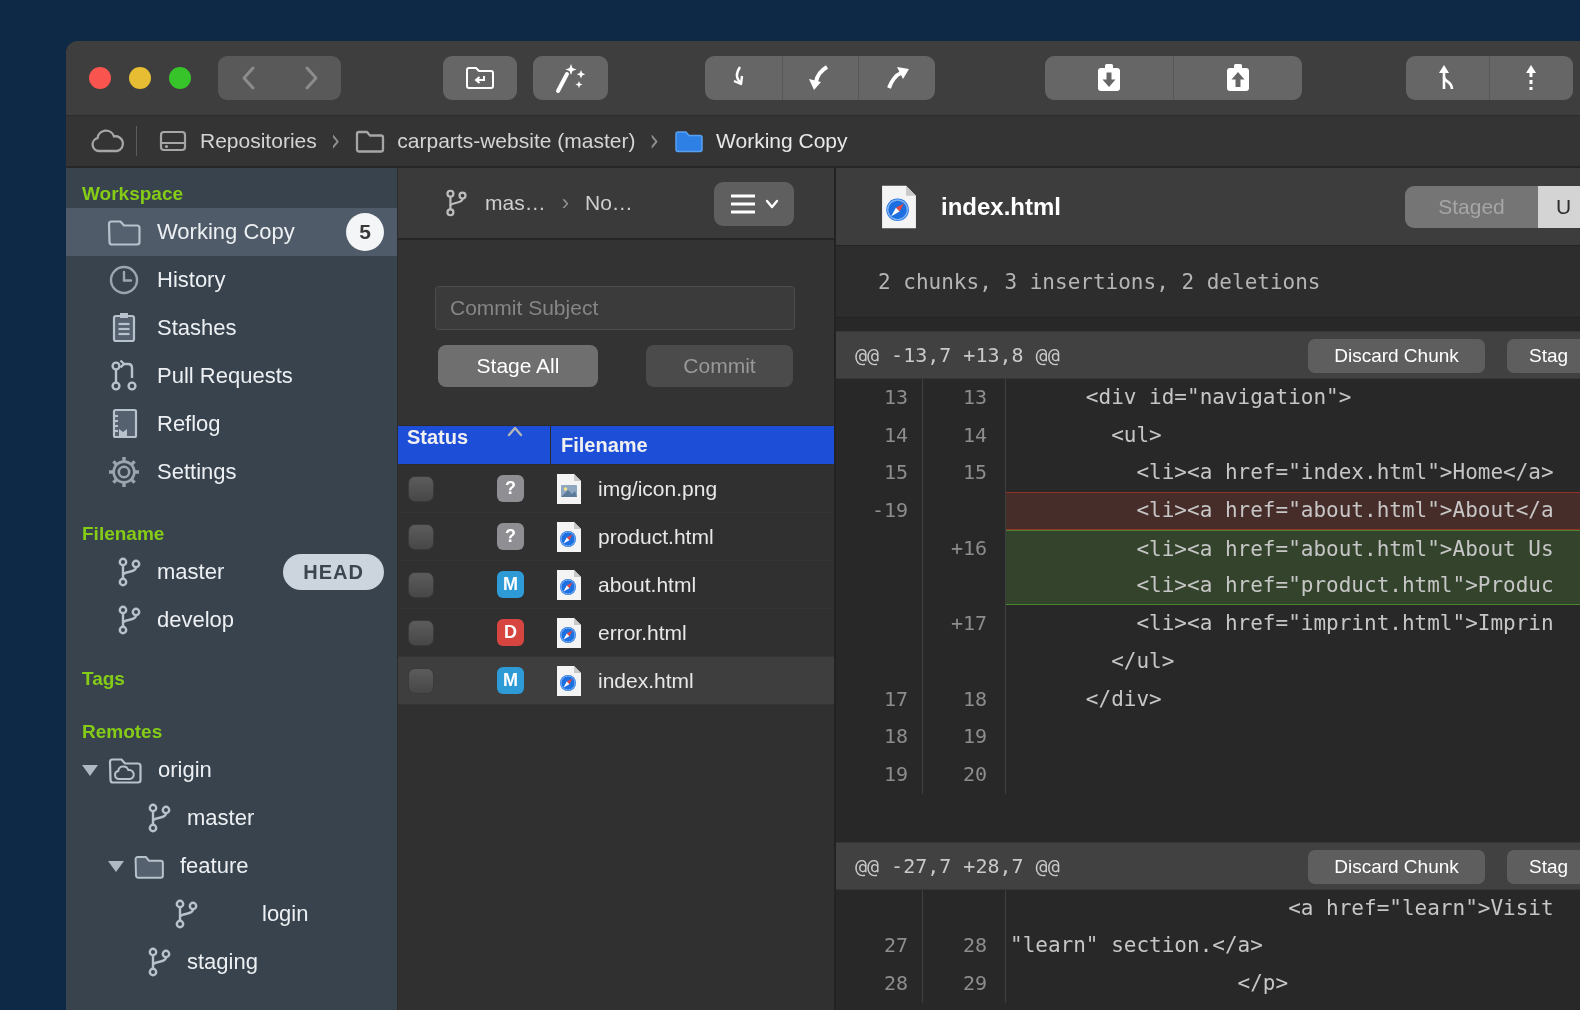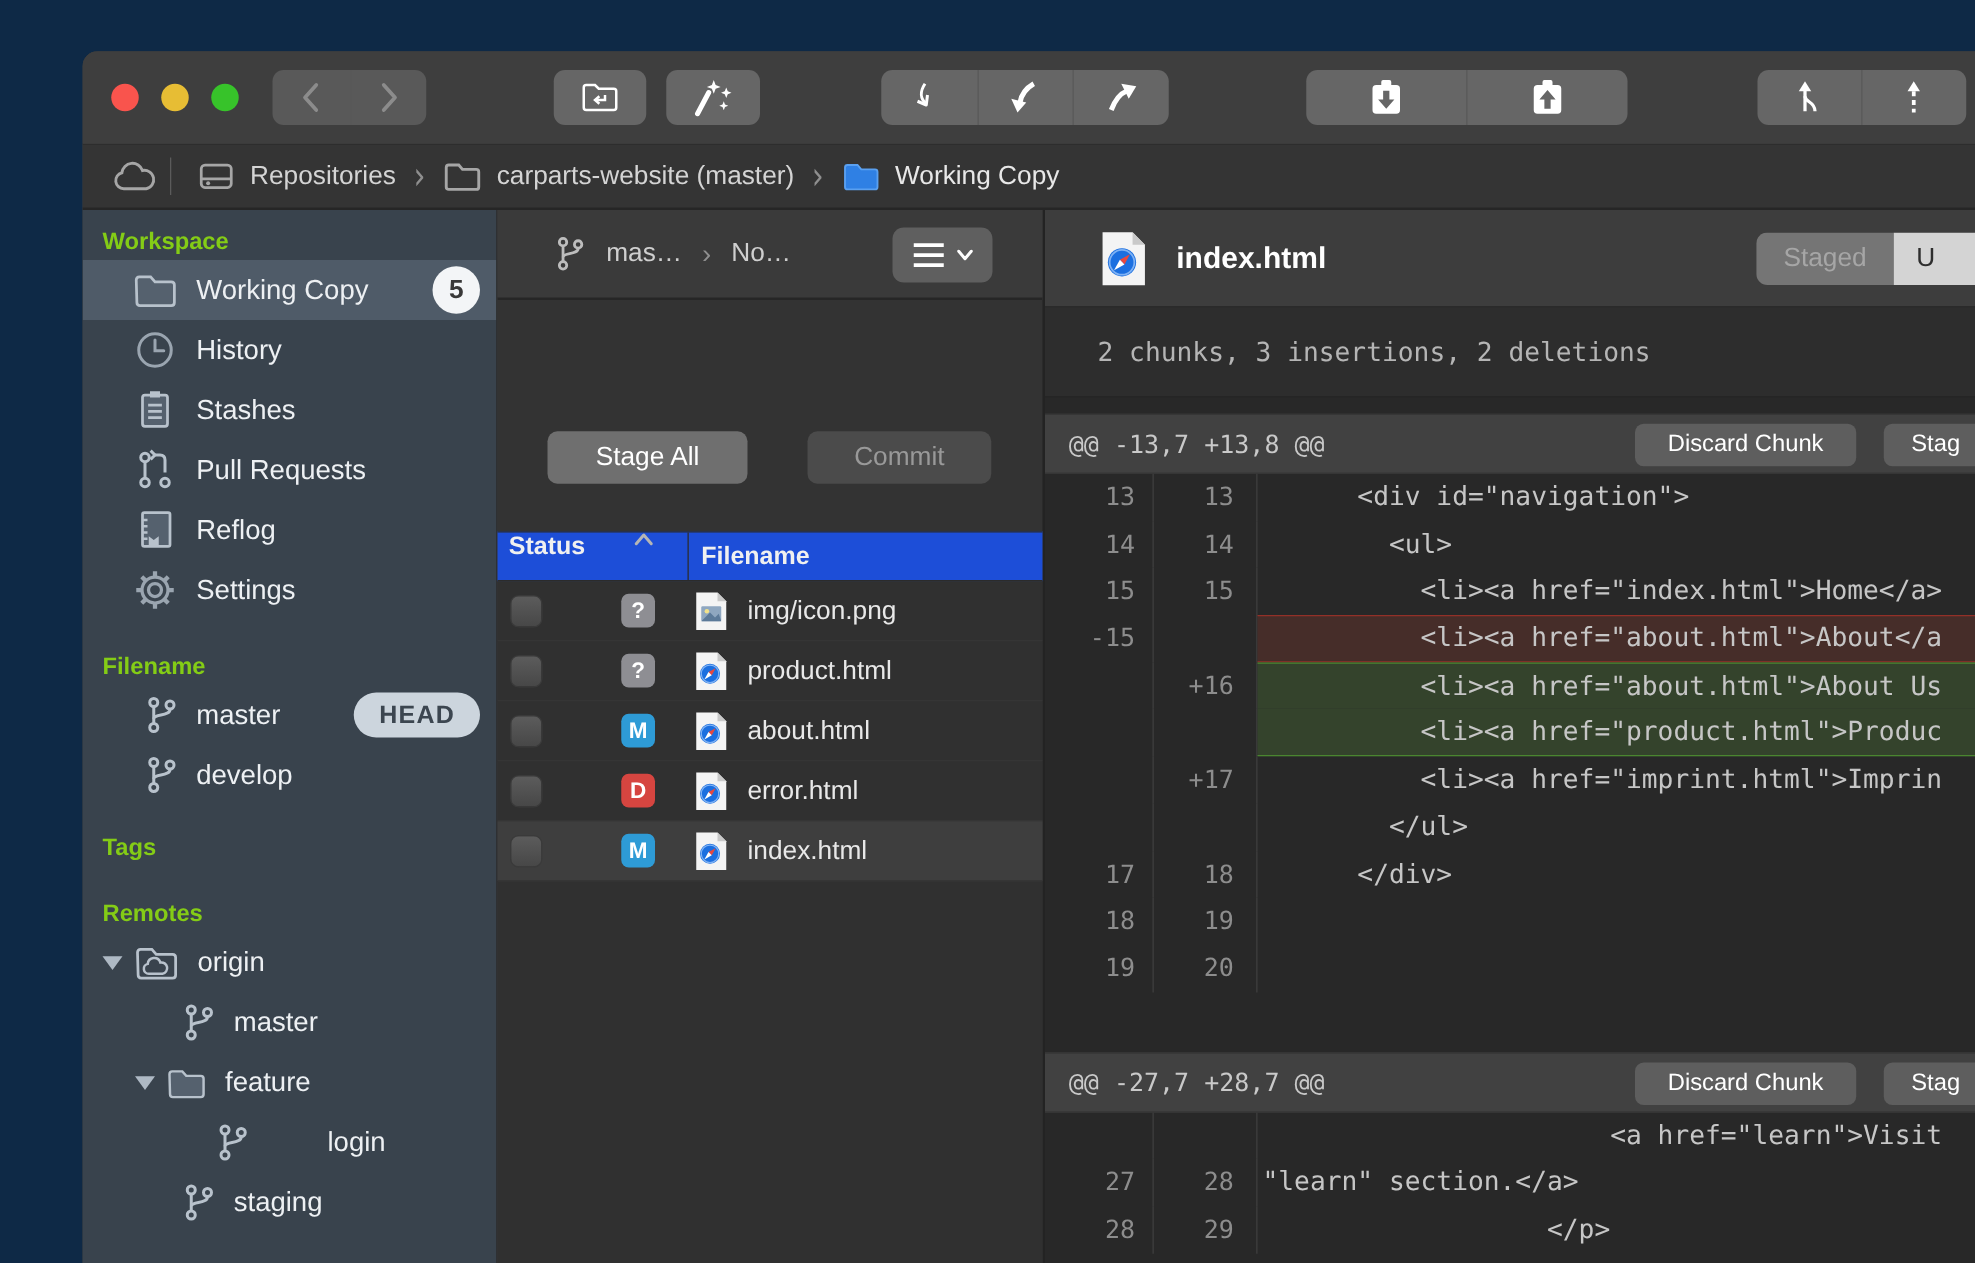--- a/index.html
+++ b/index.html
@@ -88,21 +88,21 @@
   .ficon { margin-left:31px; flex:0 0 auto; display:flex; }
   .fname { margin-left:15px; color:#E8E8E8; font-size:21px; }
 
   
   .rightpane { flex:1; background:#282828; display:flex; flex-direction:column; overflow:hidden; position:relative; min-width:0; }
   .rp-header { height:78px; background:#3D3D3D; border-bottom:1px solid #242424; position:relative;
                display:flex; align-items:center; flex:0 0 auto; }
   .rp-file { margin-left:43px; display:flex; }
   .rp-title { margin-left:22px; color:#FFFFFF; font-size:24px; font-weight:bold; }
   .seg { position:absolute; left:569px; top:18px; height:42px; display:flex; border-radius:9px; overflow:hidden; }
-  .seg-staged { width:110px; background:#757575; color:#A6A6A6; font-size:21px; display:flex; align-items:center; justify-content:center; }
+  .seg-staged { width:133px; background:#757575; color:#A6A6A6; font-size:21px; display:flex; align-items:center; justify-content:center; }
   .seg-unstaged { width:140px; background:#D4D4D4; color:#2E2E2E; font-size:21px; display:flex; align-items:center; padding-left:18px; }
   .info-bar { height:72px; background:#2D2D2D; border-bottom:1px solid #232323; display:flex; align-items:center; flex:0 0 auto; }
   .info-text { margin-left:42px; font-family:"DejaVu Sans Mono",monospace; font-size:21px; color:#B5B5B5; }
   .spacer12 { height:13px; flex:0 0 auto; }
   .spacer48 { height:48px; flex:0 0 auto; }
   .hunk-header { height:48px; background:#414141; position:relative; display:flex; align-items:center; flex:0 0 auto;
                  border-top:1px solid #363636; border-bottom:1px solid #363636; }
   .hunk-range { margin-left:19px; font-family:"DejaVu Sans Mono",monospace; font-size:20px; color:#C9C9C9; }
   .hbtn { position:absolute; top:7px; height:34px; background:#5E5E5E; color:#FFFFFF; border:none; border-radius:7px;
           font-size:19px; font-family:"Liberation Sans",sans-serif; }
@@ -451,20 +451,21 @@
               <line x1="2" y1="11" x2="26" y2="11" stroke="#fff" stroke-width="3"></line>
               <line x1="2" y1="19" x2="26" y2="19" stroke="#fff" stroke-width="3"></line>
             </svg>
           <svg width="14" height="10" viewBox="0 0 14 10">
               <polyline points="2,2 7,8 12,2" fill="none" stroke="#fff" stroke-width="2.4" stroke-linecap="round" stroke-linejoin="round"></polyline>
             </svg>
         </div>
       </div>
 
       <div class="commit-area">
+        <input class="subject-input" type="text" placeholder="Commit Subject" style="">
         <button class="btn stage-all">Stage All</button>
         <button class="btn commit-btn">Commit</button>
       </div>
 
       <div class="filelist-header">
         <span class="fh-status">Status</span>
         <span class="fh-caret">
           <svg width="16" height="11" viewBox="0 0 16 11">
               <polyline points="2,9 8,2 14,9" fill="none" stroke="currentColor" stroke-width="2.4" stroke-linecap="round" stroke-linejoin="round"></polyline>
             </svg>
@@ -592,21 +593,21 @@
           <span class="dr-old">14</span>
           <span class="dr-new">14</span>
           <span class="dr-code">        &lt;ul&gt;</span>
         </div>
         <div class="diff-row">
           <span class="dr-old">15</span>
           <span class="dr-new">15</span>
           <span class="dr-code">          &lt;li&gt;&lt;a href="index.html"&gt;Home&lt;/a&gt;</span>
         </div>
         <div class="diff-row r-del">
-          <span class="dr-old">-15</span>
+          <span class="dr-old">-19</span>
           <span class="dr-new"></span>
           <span class="dr-code">          &lt;li&gt;&lt;a href="about.html"&gt;About&lt;/a</span>
         </div>
         <div class="diff-row r-add a-first">
           <span class="dr-old"></span>
           <span class="dr-new">+16</span>
           <span class="dr-code">          &lt;li&gt;&lt;a href="about.html"&gt;About Us</span>
         </div>
         <div class="diff-row r-add a-last">
           <span class="dr-old"></span>

